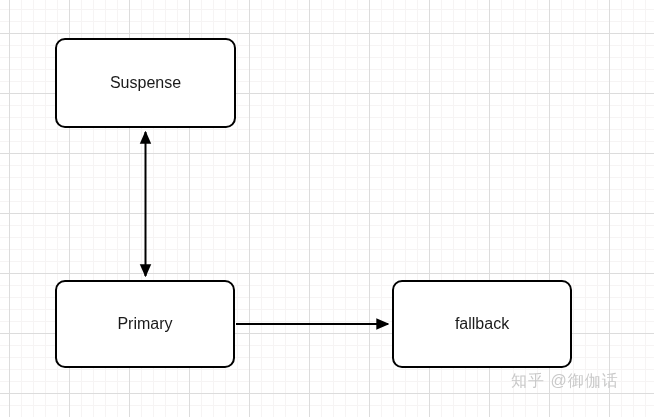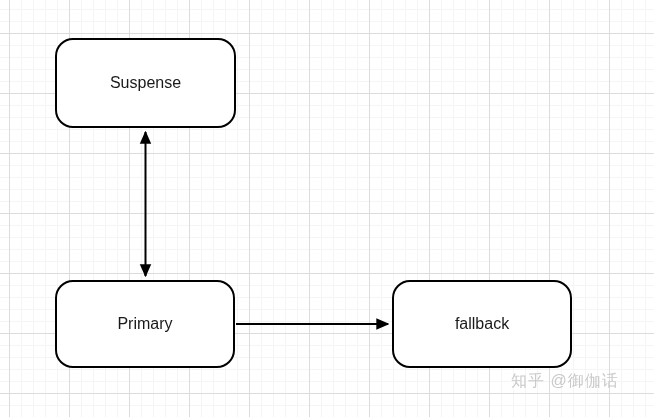--- a/index.html
+++ b/index.html
@@ -23,21 +23,21 @@
       linear-gradient(#f6f4f4 1px, transparent 1px),
       linear-gradient(90deg, #f6f4f4 1px, transparent 1px);
     background-size: 60px 60px, 60px 60px, 12px 12px, 12px 12px;
     background-position: 9px 33px, 9px 33px, 9px 33px, 9px 33px;
   }
   .node {
     position: absolute;
     box-sizing: border-box;
     background: #ffffff;
     border: 2px solid #000000;
-    border-radius: 18px;
+    border-radius: 10px;
     display: flex;
     align-items: center;
     justify-content: center;
     font-size: 16px;
     color: #1a1a1a;
     z-index: 2;
   }
   .node-suspense { left: 55px; top: 38px;  width: 181px; height: 90px; }
   .node-primary  { left: 55px; top: 280px; width: 180px; height: 88px; }
   .node-fallback { left: 392px; top: 280px; width: 180px; height: 88px; }

